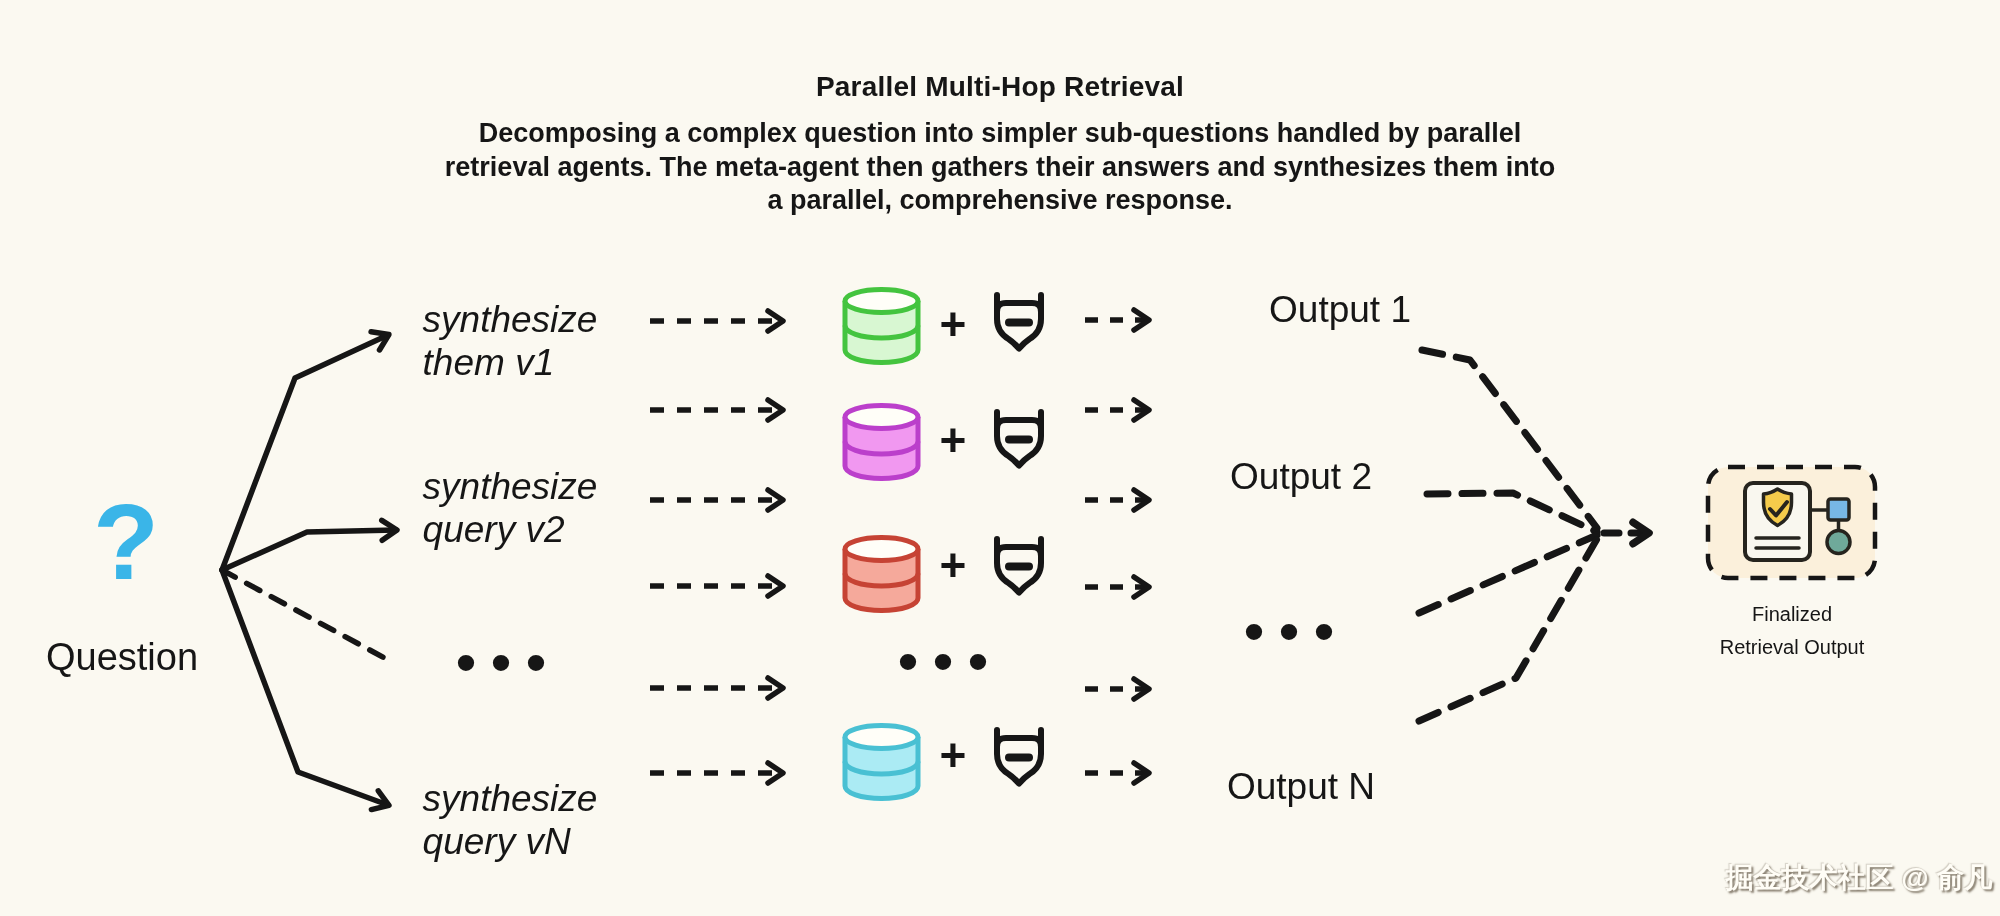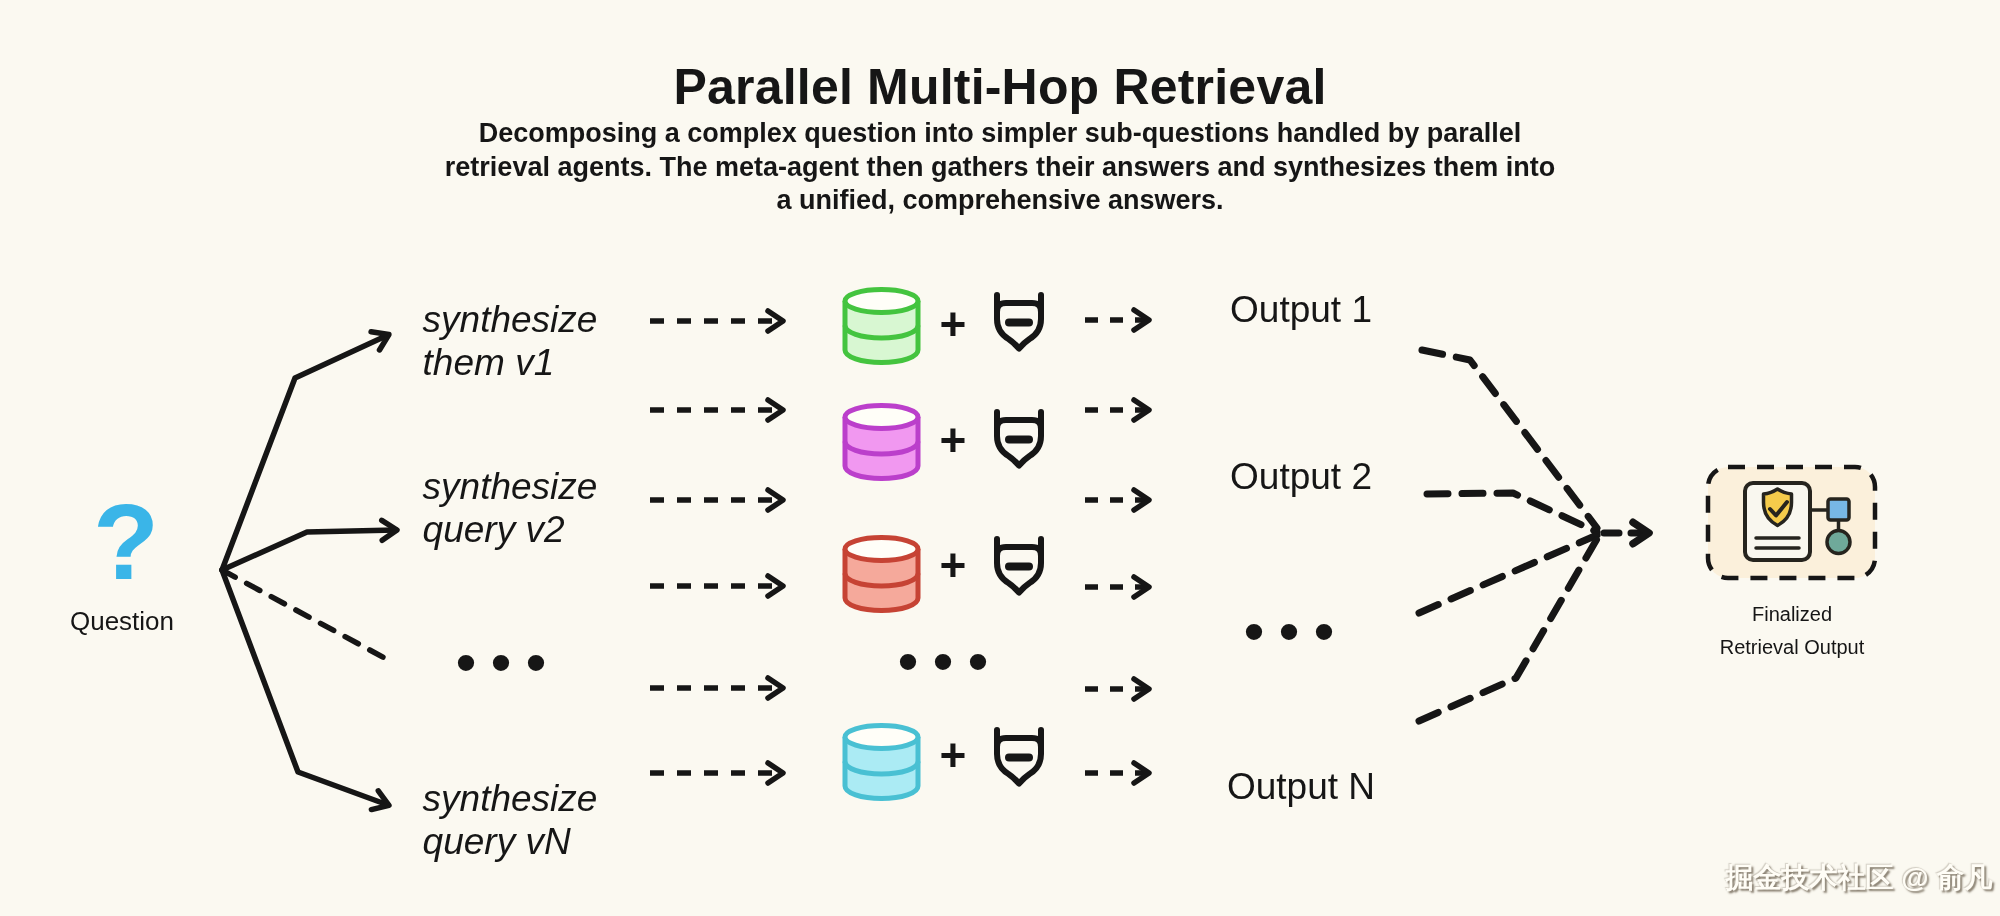--- a/index.html
+++ b/index.html
@@ -1,23 +1,23 @@
 <!DOCTYPE html>
 <html><head>
 <meta charset="utf-8">
 <style>
   html,body{margin:0;padding:0;background:#FBF9F1;}
   .stage{position:relative;width:2000px;height:916px;overflow:hidden;
          font-family:"Liberation Sans","DejaVu Sans",sans-serif;color:#161616;}
   .stage svg.layer{position:absolute;left:0;top:0;}
   .txt{position:absolute;transform:translate(-50%,-50%);white-space:nowrap;color:#161616;}
-  .title{font-size:50px;font-weight:800;letter-spacing:.2px;}
+  .title{font-size:28px;font-weight:800;letter-spacing:.2px;}
   .subtitle{font-size:27px;line-height:33.5px;text-align:center;font-weight:700;}
   .qmark{font-size:108px;font-weight:bold;color:#3AB5E8;}
-  .qlabel{font-size:26px;}
+  .qlabel{font-size:38px;margin-top:36px;}
   .query{font-size:37px;line-height:43px;text-align:left;font-style:italic;}
   .outlabel{font-size:37px;}
   .dots{font-size:60px;letter-spacing:14px;font-weight:400;}
   .plus{font-size:46px;font-weight:700;}
   .finallabel{font-size:20px;line-height:33px;text-align:center;}
   .watermark{font-size:28px;font-weight:700;color:#FFFDF6;
              text-shadow:2px 2px 2px rgba(115,105,88,.85),-1px -1px 1px rgba(115,105,88,.3);text-align:center;}
 </style>
 </head>
 <body>
@@ -124,21 +124,21 @@
       <path fill="none" stroke="#26241E" stroke-width="3.5" d="M1810,510 H1828 M1838.5,520 V530"></path>
       <rect x="1828" y="499" width="21" height="21" rx="2.5" stroke="#26241E" stroke-width="3.5" fill="#77B7E5"></rect>
       <circle cx="1838.5" cy="542" r="11.5" stroke="#26241E" stroke-width="3.5" fill="#6FA99A"></circle>
     </g>
   </svg>
 
   <div class="txt title" style="left:1000px;top:87px;">Parallel Multi-Hop Retrieval</div>
   <div class="txt subtitle" style="left:1000px;top:167px;">
     <div>Decomposing a complex question into simpler sub-questions handled by parallel</div>
     <div>retrieval agents. The meta-agent then gathers their answers and synthesizes them into</div>
-    <div>a unified, comprehensive answers.</div>
+    <div>a parallel, comprehensive response.</div>
   </div>
 
   <div class="txt qmark" style="left:126px;top:541px;">?</div>
   <div class="txt qlabel" style="left:122px;top:621px;">Question</div>
 
   <div class="txt query" style="left:510px;top:341px;">
     <div>synthesize</div>
     <div>them v1</div>
   </div>
   <div class="txt query" style="left:510px;top:508px;">
@@ -150,21 +150,21 @@
     <div>synthesize</div>
     <div>query vN</div>
   </div>
 
   <div class="txt plus" style="left:953px;top:324px;">+</div>
   <div class="txt plus" style="left:953px;top:440px;">+</div>
   <div class="txt plus" style="left:953px;top:565px;">+</div>
   <div class="txt plus" style="left:953px;top:755px;">+</div>
   <div class="txt dots" style="left:950px;top:661px;">•••</div>
 
-  <div class="txt outlabel" style="left:1301px;top:310px;">Output 1</div>
+  <div class="txt outlabel" style="left:1340px;top:310px;">Output 1</div>
   <div class="txt outlabel" style="left:1301px;top:477px;">Output 2</div>
   <div class="txt dots" style="left:1296px;top:631px;">•••</div>
   <div class="txt outlabel" style="left:1301px;top:787px;">Output N</div>
 
   <div class="txt finallabel" style="left:1792px;top:631px;">
     <div>Finalized</div>
     <div>Retrieval Output</div>
   </div>
 
   <div class="txt watermark" style="left:1859px;top:878px;">掘金技术社区 @ 俞凡</div>

